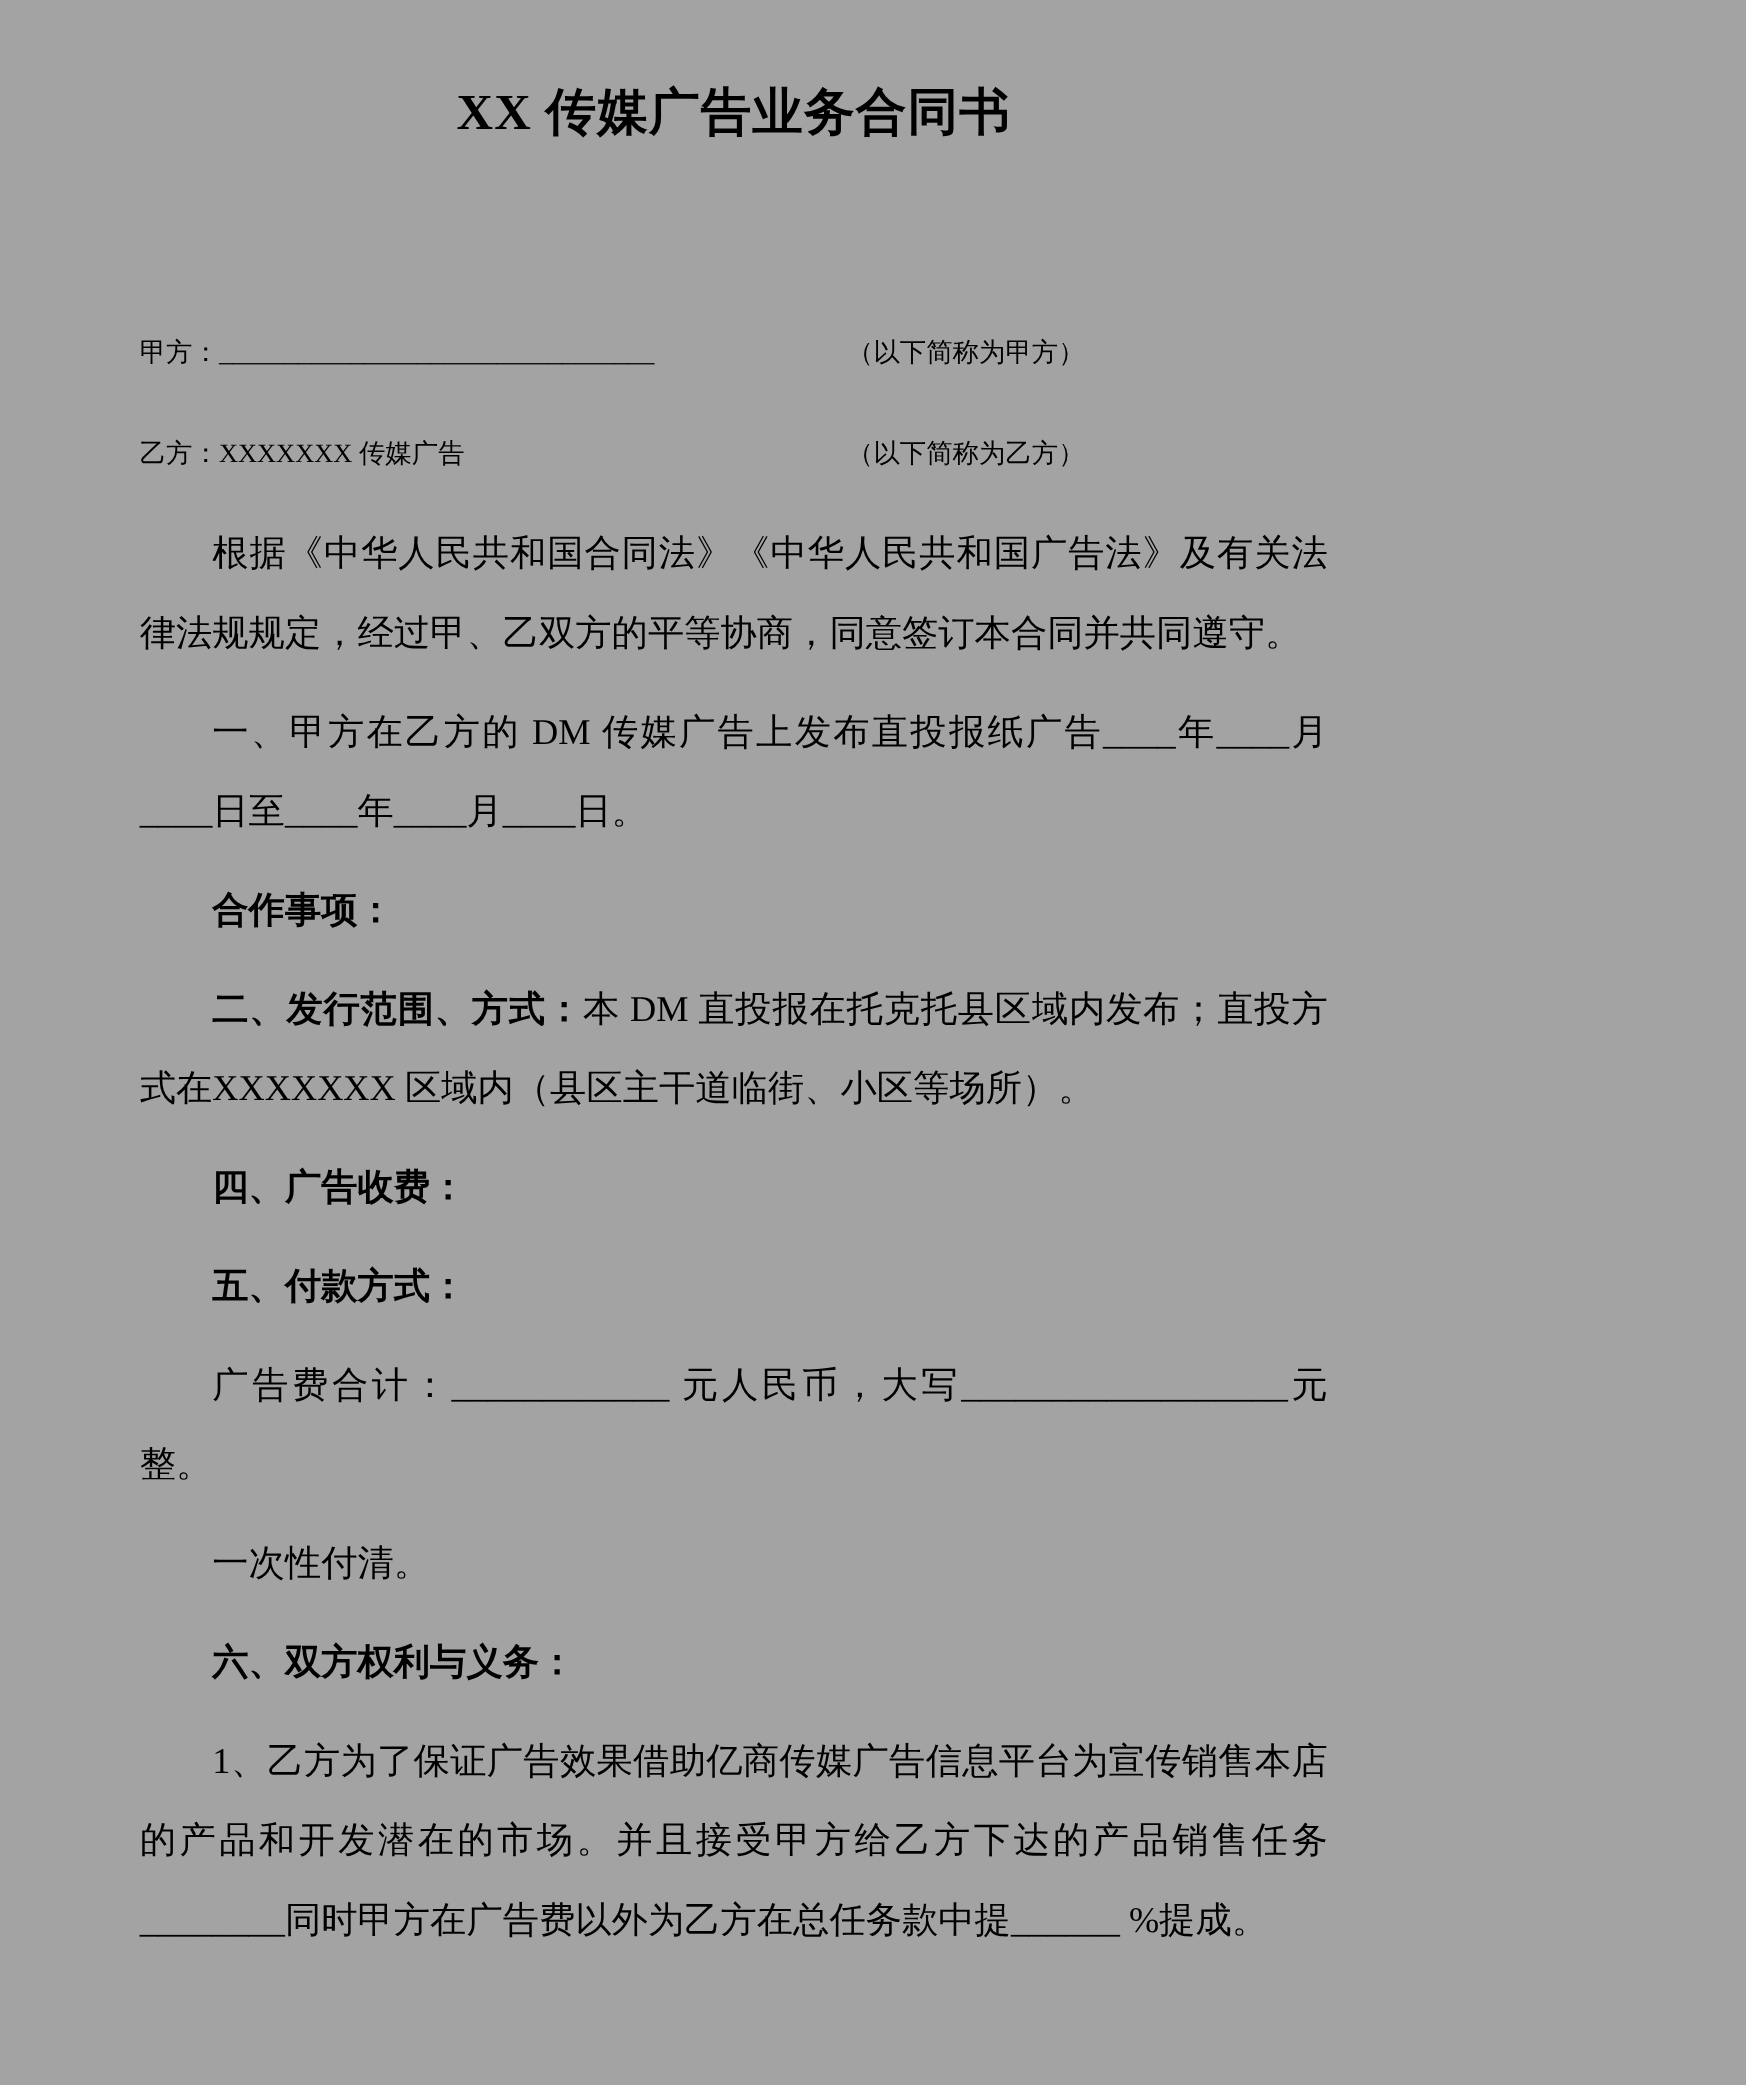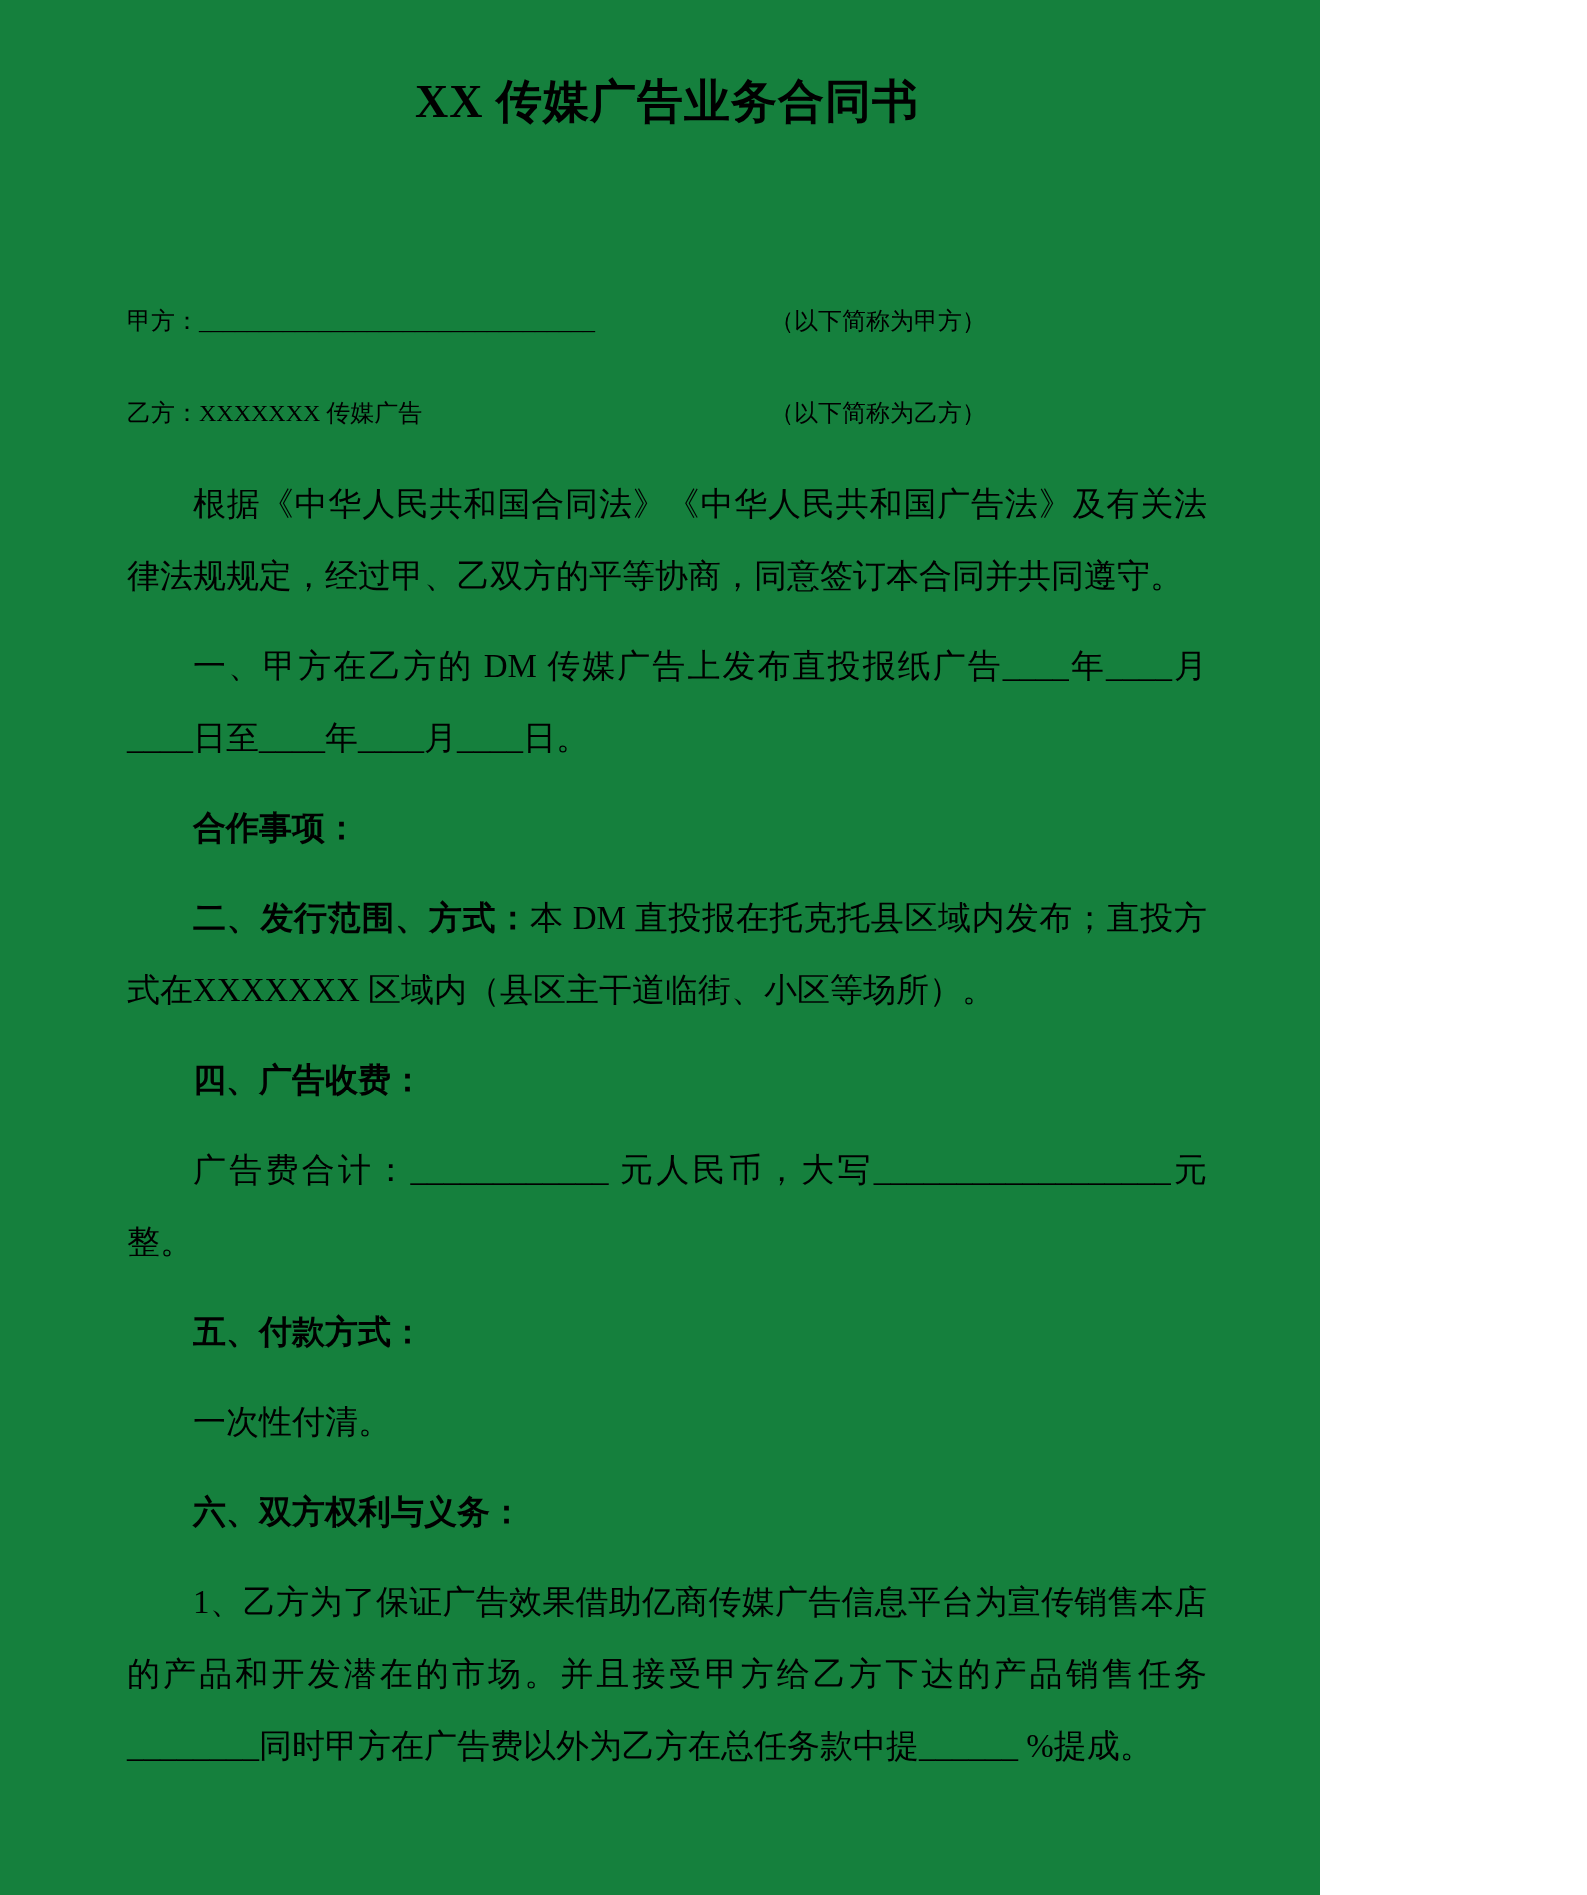--- a/index.html
+++ b/index.html
@@ -2,23 +2,23 @@
 <html><head>
 <meta charset="utf-8">
 <style>
   html, body {
     margin: 0;
     padding: 0;
     background: #ffffff;
   }
   .page {
     position: relative;
-    width: 1320px;
+    width: 1587px;
     height: 1895px;
-    background: #15803d;
+    background: #a3a3a3;
     color: #000000;
     overflow: hidden;
     font-family: "Liberation Serif", "DejaVu Serif", serif;
   }
   .content {
     box-sizing: border-box;
     width: 1587px;
     padding: 70px 380px 0 127px;
   }
   .doc-title {
@@ -70,23 +70,23 @@
 
     <p class="para"><span class="bold"></span><span>一、甲方在乙方的 DM 传媒广告上发布直投报纸广告____年____月____日至____年____月____日。</span></p>
 
     <p class="para bold">合作事项：</p>
 
     <p class="para"><span class="bold">二、发行范围、方式：</span><span>本 DM 直投报在托克托县区域内发布；直投方式在XXXXXXX 区域内（县区主干道临街、小区等场所）。</span></p>
 
 
     <p class="para"><span class="bold">四、广告收费：</span><span></span></p>
 
+    <p class="para"><span class="bold">五、付款方式：</span><span></span></p>
+
     <p class="para"><span class="bold"></span><span>广告费合计：____________ 元人民币，大写__________________元整。</span></p>
-
-    <p class="para"><span class="bold">五、付款方式：</span><span></span></p>
 
     <p class="para"><span class="bold"></span><span>一次性付清。</span></p>
 
     <p class="para"><span class="bold">六、双方权利与义务：</span><span></span></p>
 
     <p class="para"><span class="bold"></span><span>1、乙方为了保证广告效果借助亿商传媒广告信息平台为宣传销售本店的产品和开发潜在的市场。并且接受甲方给乙方下达的产品销售任务________同时甲方在广告费以外为乙方在总任务款中提______ %提成。</span></p>
 
   </div>
 </div>
 

